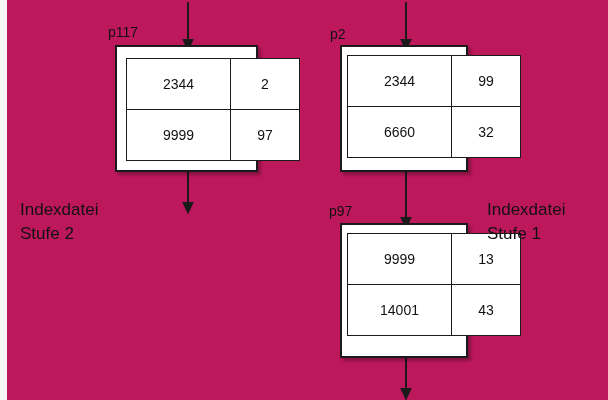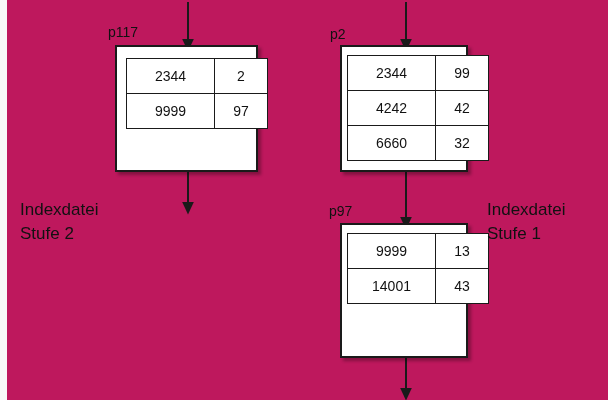--- a/index.html
+++ b/index.html
@@ -52,21 +52,21 @@
     border-collapse: collapse;
     background: #ffffff;
     table-layout: fixed;
   }
   .entry-table td {
     border: 1px solid #1a1a1a;
     text-align: center;
     font-family: "Liberation Sans", sans-serif;
     font-size: 14px;
     color: #111111;
-    padding: 4px;
+    padding: 12px;
     height: 26px;
     line-height: 26px;
     margin-left: 24px;
   }
   .entry-table td.key-cell { width: 79px; }
   .entry-table td.ptr-cell { width: 44px; }
 
   
   #arrows {
     position: absolute;
@@ -143,24 +143,20 @@
 
   <div class="page-box" style="left:340px; top:45px; width:128px; height:127px;"></div>
 
   <table class="entry-table" style="left:347px; top:55px;">
     <tbody>
       <tr>
         <td class="key-cell">2344</td>
         <td class="ptr-cell">99</td>
       </tr>
       <tr>
-        <td class="key-cell">4242</td>
-        <td class="ptr-cell">42</td>
-      </tr>
-      <tr>
         <td class="key-cell">6660</td>
         <td class="ptr-cell">32</td>
       </tr>
     </tbody>
   </table>
 
   <div class="page-label" style="left:329px; top:203px;">p97</div>
 
   <div class="page-box" style="left:340px; top:223px; width:128px; height:135px;"></div>
 

